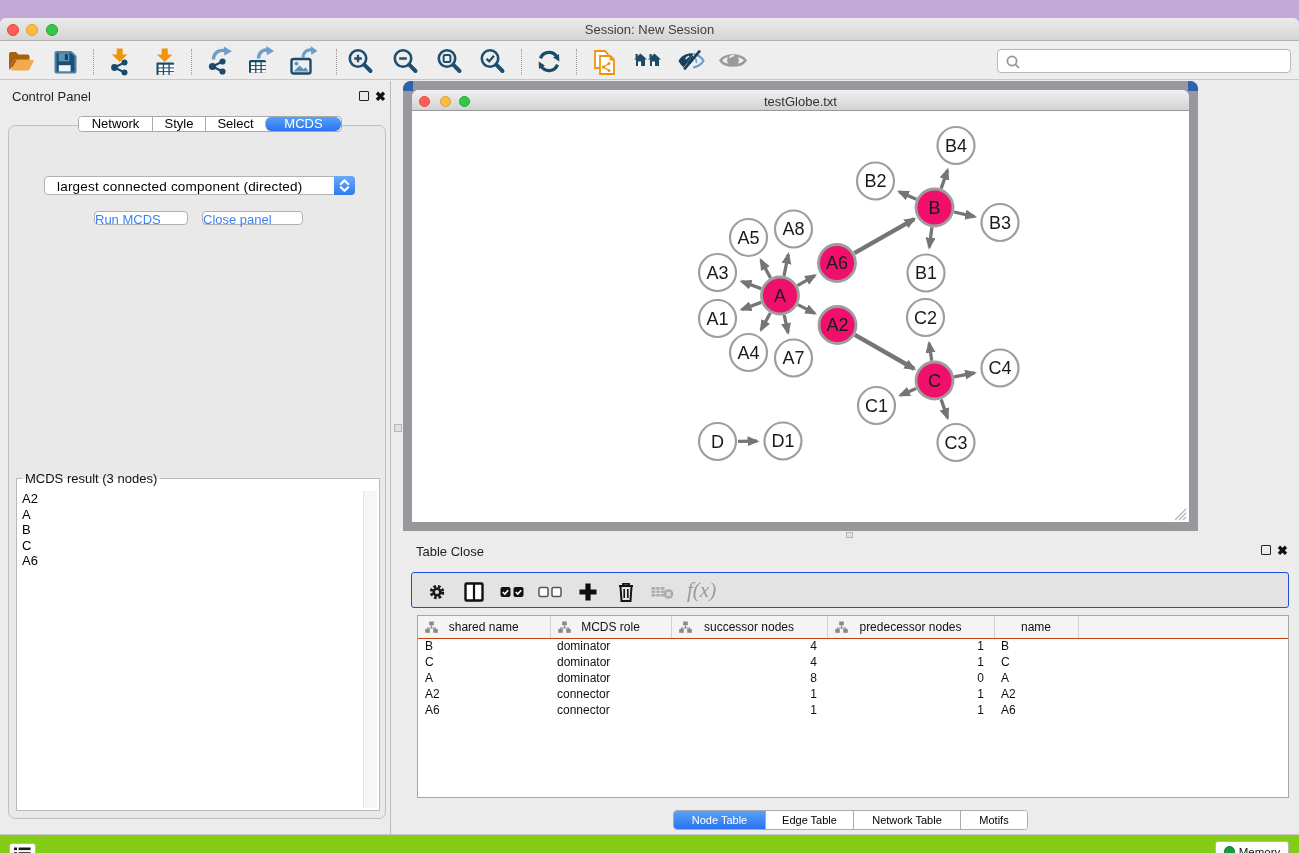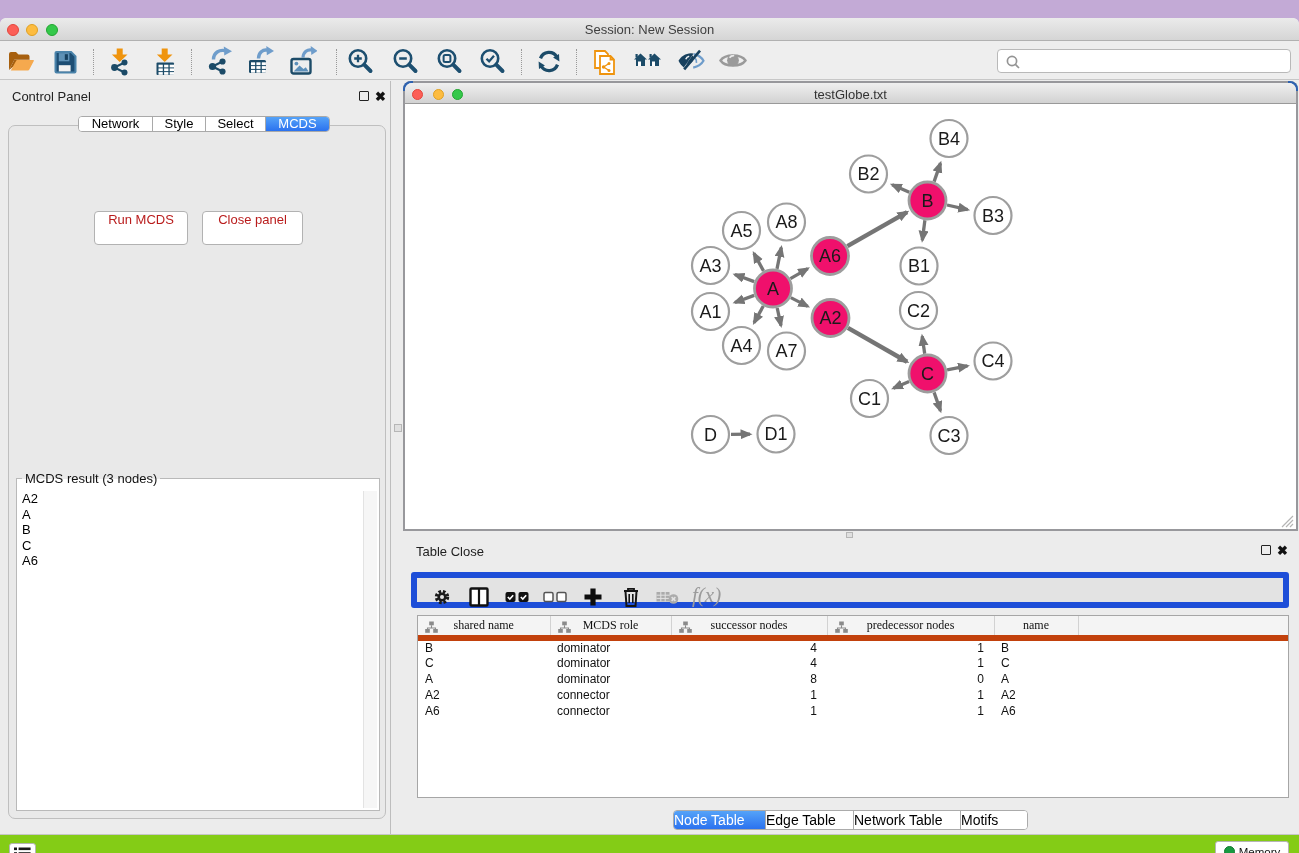--- a/index.html
+++ b/index.html
@@ -41,73 +41,73 @@
   border-left:1px solid #a9a9a9; background:#fff; }
 #cp-tabs .seg:first-child { border-left:none; }
 #cp-tabs .seg.sel { background:linear-gradient(#55a3f8,#2b72ef); color:#fff; }
 #opt-label { position:absolute; left:0; width:391px; top:73px; text-align:center;
   font-size:13px; color:#111; }
 #dropdown { position:absolute; left:44px; top:95px; width:311px; height:19px;
   background:#fff; border:1px solid #b2b2b2; border-radius:4px; }
 #dropdown .txt { position:absolute; left:12px; top:1.5px; font-size:13.5px; color:#000; letter-spacing:0.2px; }
 #dropdown .step { position:absolute; right:-1px; top:-1px; width:21px; height:19px;
   background:linear-gradient(#6aaaf8,#2e7bee); border-radius:0 4px 4px 0; }
-.btn { position:absolute; height:34px; background:#fff; border:1px solid #b2b2b2;
-  border-radius:4px; font-size:13px; color:#b91c1c; text-align:center; line-height:16px; }
+.btn { position:absolute; height:14px; background:#fff; border:1px solid #b2b2b2;
+  border-radius:4px; font-size:13px; color:#3b82f6; text-align:left; line-height:16px; }
 #fieldset { position:absolute; left:16px; top:397px; width:364px; height:333px;
   border:1px solid #b9b9b9; background:#fff; }
 #fieldset .legend { position:absolute; left:5px; top:-8px; background:linear-gradient(#e9e9e9 55%,#fff 55%);
   padding:0 3px; font-size:13px; color:#111; }
 #fieldset .items { position:absolute; left:5px; top:12px; font-size:13px;
   color:#000; line-height:15.6px; }
 #fieldset .sbtrack { position:absolute; right:2px; top:12px; width:14px; height:317px;
   background:#f6f6f6; border-left:1px solid #e3e3e3; }
 
 #rightarea { position:absolute; left:392px; top:63px; width:907px; height:753px; background:#ececec; }
 
-#netwin { position:absolute; left:11px; top:0px; width:895px; height:450px;
-  background:#98989c; border-radius:8px 8px 0 0; padding:2px; }
+#netwin { position:absolute; left:11px; top:0px; width:795px; height:450px;
+  background:#98989c; border-radius:8px 8px 0 0; padding:9px; }
 #netwin .inner { width:100%; height:100%; border-radius:7px 7px 0 0; overflow:hidden;
   background:#fff; position:relative; z-index:2; }
 #netwin .bc { position:absolute; top:0; width:10px; height:10px; background:#2e62b0; z-index:1; }
 #netwin .bcl { left:0; border-top-left-radius:8px; }
 #netwin .bcr { right:0; border-top-right-radius:8px; }
 #nw-title { position:absolute; left:0; top:0; width:100%; height:21px;
   background:linear-gradient(#f0f0f0,#d2d2d2); border-bottom:1px solid #999; }
 #nw-title .title { position:absolute; left:0; right:0; top:3.5px; text-align:center;
   font-size:13px; color:#333; }
 #nw-title .r { left:7.2px; top:5.5px; background:#fc5f57; border:1px solid #e2463d; width:11px; height:11px;}
 #nw-title .y { left:27.5px; top:5.5px; background:#fdbc40; border:1px solid #dfa023; width:11px; height:11px;}
 #nw-title .g { left:47.2px; top:5.5px; background:#34c84a; border:1px solid #23a532; width:11px; height:11px;}
 #grip { position:absolute; right:2px; bottom:2px; width:13px; height:13px; }
 
 #tpanel { position:absolute; left:0px; top:457px; width:907px; height:296px; background:#ececec; }
 #tp-toolbar { position:absolute; left:19px; top:34px; width:878px; height:36px;
-  background:#e3e3e3; border:6px solid #1d4ed8; border-radius:3px; }
+  background:#e3e3e3; border:1px solid #1d4ed8; border-radius:3px; }
 #tp-table { position:absolute; left:25px; top:77px; width:872px; height:183px;
   background:#fff; border:1px solid #a6a6a6; }
 #tp-tabs { position:absolute; left:281px; top:272px; height:20px; display:flex;
   border:1px solid #ababab; border-radius:4px; overflow:hidden; background:#fff; }
-#tp-tabs .seg { font-size:14px; color:#000; text-align:left; line-height:18px;
+#tp-tabs .seg { font-size:11px; color:#000; text-align:center; line-height:18px;
   border-left:1px solid #ababab; background:#fff; }
 #tp-tabs .seg:first-child { border-left:none; }
 #tp-tabs .seg.sel { background:linear-gradient(#55a3f8,#2b72ef); color:#fff; }
 
 #statusbar { position:absolute; left:0; top:816px; width:1299px; height:31px;
   background:#84cc16; border-top:1px solid #c6c6c6; }
 #listbtn { position:absolute; left:9px; top:8px; width:27px; height:19px;
   background:#fff; border:1px solid #b5b5b5; border-radius:3px; }
 #membtn { position:absolute; right:10px; top:6px; width:74px; height:23px;
   background:#fff; border:1px solid #b5b5b5; border-radius:3px; font-size:11.5px;
   color:#111; line-height:21px; text-align:center; }
 #membtn .dot { display:inline-block; width:11px; height:11px; border-radius:50%;
   background:#189a41; border:1px solid #12792f; vertical-align:-1px; margin-right:4px; }
 table.dt { border-collapse:collapse; width:100%; table-layout:fixed; font-size:12px; color:#111; }
-table.dt th { font-weight:normal; background:#f4f4f4; border-bottom:6px solid #c2410c;
-  border-right:1px solid #d2d2d2; height:22px; position:relative;font-family:Liberation Serif, serif; }
+table.dt th { font-weight:normal; background:#f4f4f4; border-bottom:1px solid #c2410c;
+  border-right:1px solid #d2d2d2; height:22px; position:relative; }
 table.dt td { height:16px; padding:0 7px; overflow:hidden; white-space:nowrap; }
 </style>
 </head>
 <body>
 <div id="darkstrip"></div>
 <div id="mainwin">
   <div id="titlebar">
     <div class="tl r"></div>
       <div class="tl y"></div>
       <div class="tl g"></div>
@@ -253,21 +253,28 @@
   </div>
   <div id="cpanel">
     <div class="ptitle" style="position:absolute;left:12px;top:7.5px;">Control Panel</div>
     <div class="sqicon" style="left:359px;top:10px;"></div>
     <div class="xicon" style="left:375px;top:10px;">✖</div>
     <div id="cp-box"></div>
     <div id="cp-tabs">
       <div class="seg" style="width:73px;">Network</div>
       <div class="seg" style="width:53px;">Style</div>
       <div class="seg" style="width:60px;">Select</div>
-      <div class="seg sel" style="width:64px;">MCDS</div>
+      <div class="seg sel" style="width:76px;border-radius:6px;">MCDS</div>
+    </div>
+    <div id="dropdown">
+      <div class="txt">largest connected component (directed)</div>
+      <div class="step"><svg width="21" height="19" viewBox="0 0 21 19">
+            <path d="M6.8 8 L10.5 4.4 L14.2 8" fill="none" stroke="#fff" stroke-width="2.2" stroke-linecap="round" stroke-linejoin="round"></path>
+            <path d="M6.8 11.2 L10.5 14.8 L14.2 11.2" fill="none" stroke="#fff" stroke-width="2.2" stroke-linecap="round" stroke-linejoin="round"></path>
+          </svg></div>
     </div>
     <div class="btn" style="left:94px;top:130px;width:94px;">Run MCDS</div>
     <div class="btn" style="left:202px;top:130px;width:101px;">Close panel</div>
     <div id="fieldset">
       <div class="legend">MCDS result (3 nodes)</div>
       <div class="sbtrack"></div>
       <div class="items">A2<br>A<br>B<br>C<br>A6</div>
     </div>
   </div>
   <div id="rightarea">

